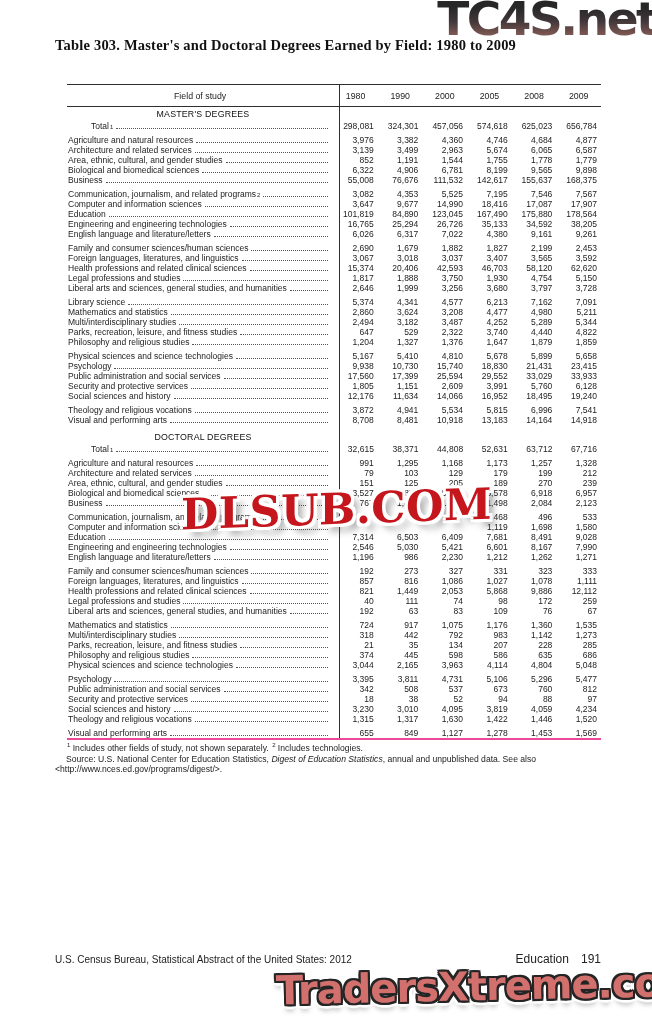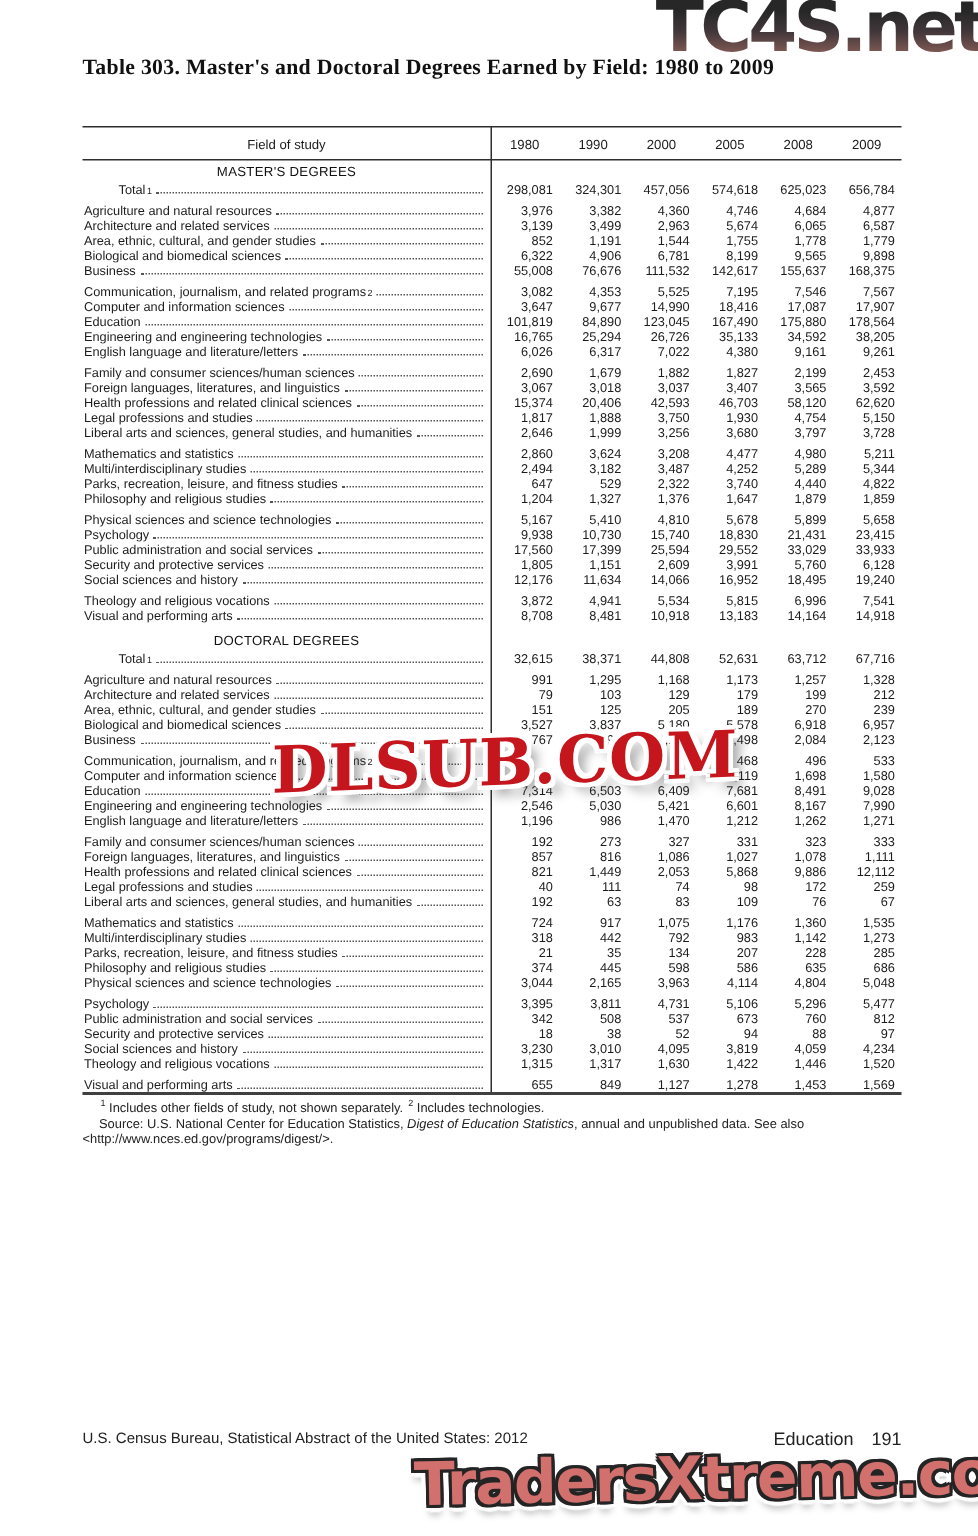--- a/index.html
+++ b/index.html
@@ -14,21 +14,21 @@
     position:absolute; left:55px; top:37px; width:560px;
     font-family:"Liberation Serif", serif; font-weight:bold;
     font-size:14.5px; letter-spacing:.2px; color:#111;
   }
   .note {
     position:absolute; left:55px; top:59px; width:538px;
     font-size:8.8px; line-height:10.6px; color:#222;
   }
   
   .table-wrap { position:absolute; left:55px; top:84px; width:546px; }
-  .grid { position:relative; border-bottom:2px solid #404040; }
+  .grid { position:relative; border-bottom:2px solid #ec4899;margin-left:12px; }
   .col-divider { position:absolute; left:272px; top:0; bottom:0; width:1px; background:#2e2e2e; z-index:1; }
   .header-row {
     display:flex; height:21px; align-items:center;
     border-top:1.2px solid #2e2e2e; border-bottom:1.8px solid #2e2e2e;
     font-size:8.8px;
   }
   .field-head { width:272px; text-align:center; }
   .year-head { width:45.6px; text-align:center; }
   .section-heading {
     width:272px; height:12px; margin:1px 0 1px 0;
@@ -310,20 +310,32 @@
               <div class="val-cell">1,999</div>
               <div class="val-cell">3,256</div>
               <div class="val-cell">3,680</div>
               <div class="val-cell">3,797</div>
               <div class="val-cell">3,728</div>
             </div>
           </div>
           <div class="group">
             <div class="row">
               <div class="label-cell">
+                <span class="label-text">Library science</span>
+                <span class="leader"></span>
+              </div>
+              <div class="val-cell">5,374</div>
+              <div class="val-cell">4,341</div>
+              <div class="val-cell">4,577</div>
+              <div class="val-cell">6,213</div>
+              <div class="val-cell">7,162</div>
+              <div class="val-cell">7,091</div>
+            </div>
+            <div class="row">
+              <div class="label-cell">
                 <span class="label-text">Mathematics and statistics</span>
                 <span class="leader"></span>
               </div>
               <div class="val-cell">2,860</div>
               <div class="val-cell">3,624</div>
               <div class="val-cell">3,208</div>
               <div class="val-cell">4,477</div>
               <div class="val-cell">4,980</div>
               <div class="val-cell">5,211</div>
             </div>
@@ -580,21 +592,21 @@
               <div class="val-cell">8,167</div>
               <div class="val-cell">7,990</div>
             </div>
             <div class="row">
               <div class="label-cell">
                 <span class="label-text">English language and literature/letters</span>
                 <span class="leader"></span>
               </div>
               <div class="val-cell">1,196</div>
               <div class="val-cell">986</div>
-              <div class="val-cell">1,470</div>
+              <div class="val-cell">2,230</div>
               <div class="val-cell">1,212</div>
               <div class="val-cell">1,262</div>
               <div class="val-cell">1,271</div>
             </div>
           </div>
           <div class="group">
             <div class="row">
               <div class="label-cell">
                 <span class="label-text">Family and consumer sciences/human sciences</span>
                 <span class="leader"></span>

